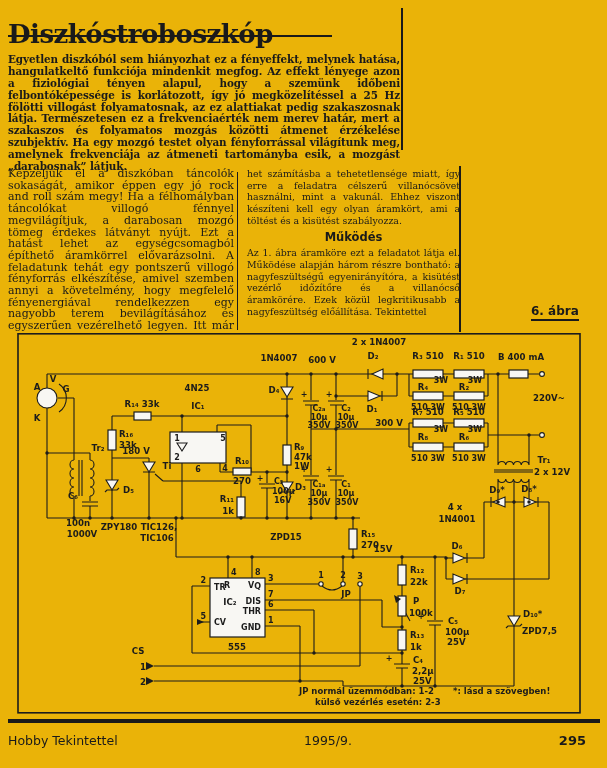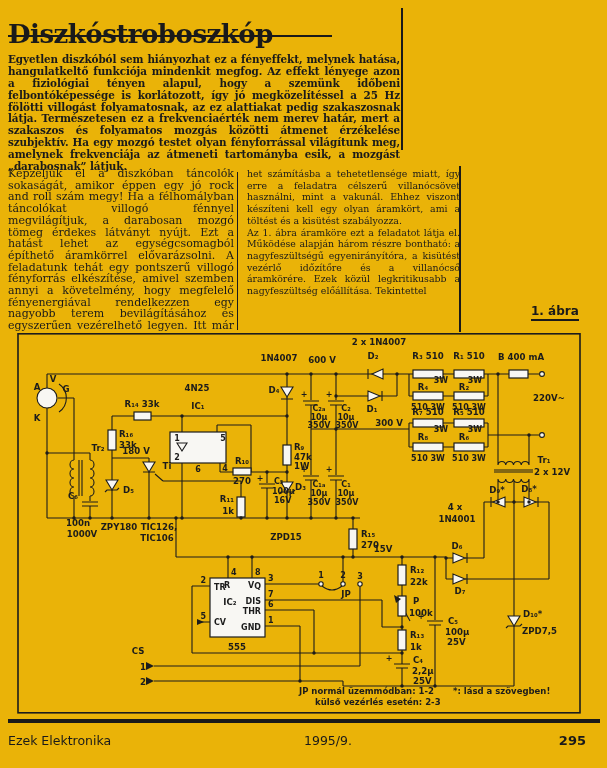--- a/index.html
+++ b/index.html
@@ -46,27 +46,28 @@
 
   <p class="intro">Egyetlen diszkóból sem hiányozhat ez a fényeffekt, melynek hatása, hangulatkeltő funkciója mindenkit megfog. Az effekt lényege azon a fiziológiai tényen alapul, hogy a szemünk időbeni felbontóképessége is korlátozott, így jó megközelítéssel a 25 Hz fölötti villogást folyamatosnak, az ez alattiakat pedig szakaszosnak látja. Természetesen ez a frekvenciaérték nem merev határ, mert a szakaszos és folyamatos mozgás közötti átmenet érzékelése szubjektív. Ha egy mozgó testet olyan fényforrással világítunk meg, amelynek frekvenciája az átmeneti tartományba esik, a mozgást „darabosnak” látjuk.</p>
   <div class="vrule1"></div>
 
   <div class="cols">
     <div class="colL">
       <p>Képzeljük el a diszkóban táncolók sokaságát, amikor éppen egy jó rock and roll szám megy! Ha a félhomályban táncolókat villogó fénnyel megvilágítjuk, a darabosan mozgó tömeg érdekes látványt nyújt. Ezt a hatást lehet az egységcsomagból építhető áramkörrel elővarázsolni. A feladatunk tehát egy pontszerű villogó fényforrás elkészítése, amivel szemben annyi a követelmény, hogy megfelelő fényenergiával rendelkezzen egy nagyobb terem bevilágításához és egyszerűen vezérelhető legyen. Itt már sejteni lehet, hogy egy közönséges izzólámpa nem jö-</p>
     </div>
     <div class="colR">
       <p>het számításba a tehetetlensége miatt, így erre a feladatra célszerű villanócsövet használni, mint a vakunál. Ehhez viszont készíteni kell egy olyan áramkört, ami a töltést és a kisütést szabályozza.</p>
+      <div class="heading">Működés</div>
       <p>Az 1. ábra áramköre ezt a feladatot látja el. Működése alapján három részre bontható: a nagyfeszültségű egyenirányítóra, a kisütést vezérlő időzítőre és a villanócső áramkörére. Ezek közül legkritikusabb a nagyfeszültség előállítása. Tekintettel</p>
     </div>
   </div>
   <div class="coldiv"></div>
   <div class="vrule2"></div>
 
-  <div class="figlabel">1. ábra</div>
+  <div class="figlabel">6. ábra</div>
 
   <div class="schem">
   <svg width="566" height="381" viewBox="0 0 566 381" xmlns="http://www.w3.org/2000/svg">
     <rect class="frame" x="2" y="0.8" width="562" height="379"></rect>
 
     <path class="wire" d="
       M31,41 H393 M31,41 V55
       M42,65 H58 M58,65 V127
       M31,75 V185
       M31,120 H74 M74,120 V127
@@ -361,17 +362,17 @@
           <text x="405" y="286" text-anchor="middle" font-size="8" class="slabel">+</text>
           <text x="373" y="328" text-anchor="middle" font-size="8" class="slabel">+</text>
           <text x="283" y="361" text-anchor="start" font-size="8.5" class="slabel">JP  normál üzemmódban:  1-2</text>
           <text x="299" y="372" text-anchor="start" font-size="8.5" class="slabel">külső vezérlés esetén:  2-3</text>
           <text x="437" y="361" text-anchor="start" font-size="8.5" class="slabel">*: lásd a szövegben!</text>
         </g>
   </svg>
   </div>
 
   <div class="footbar"></div>
-  <div class="foot mag">Ezek Elektronika</div>
+  <div class="foot mag">Hobby Tekintettel</div>
   <div class="foot issue">1995/9.</div>
   <div class="foot pnum">295</div>
 
 </div>
 
 </body></html>

